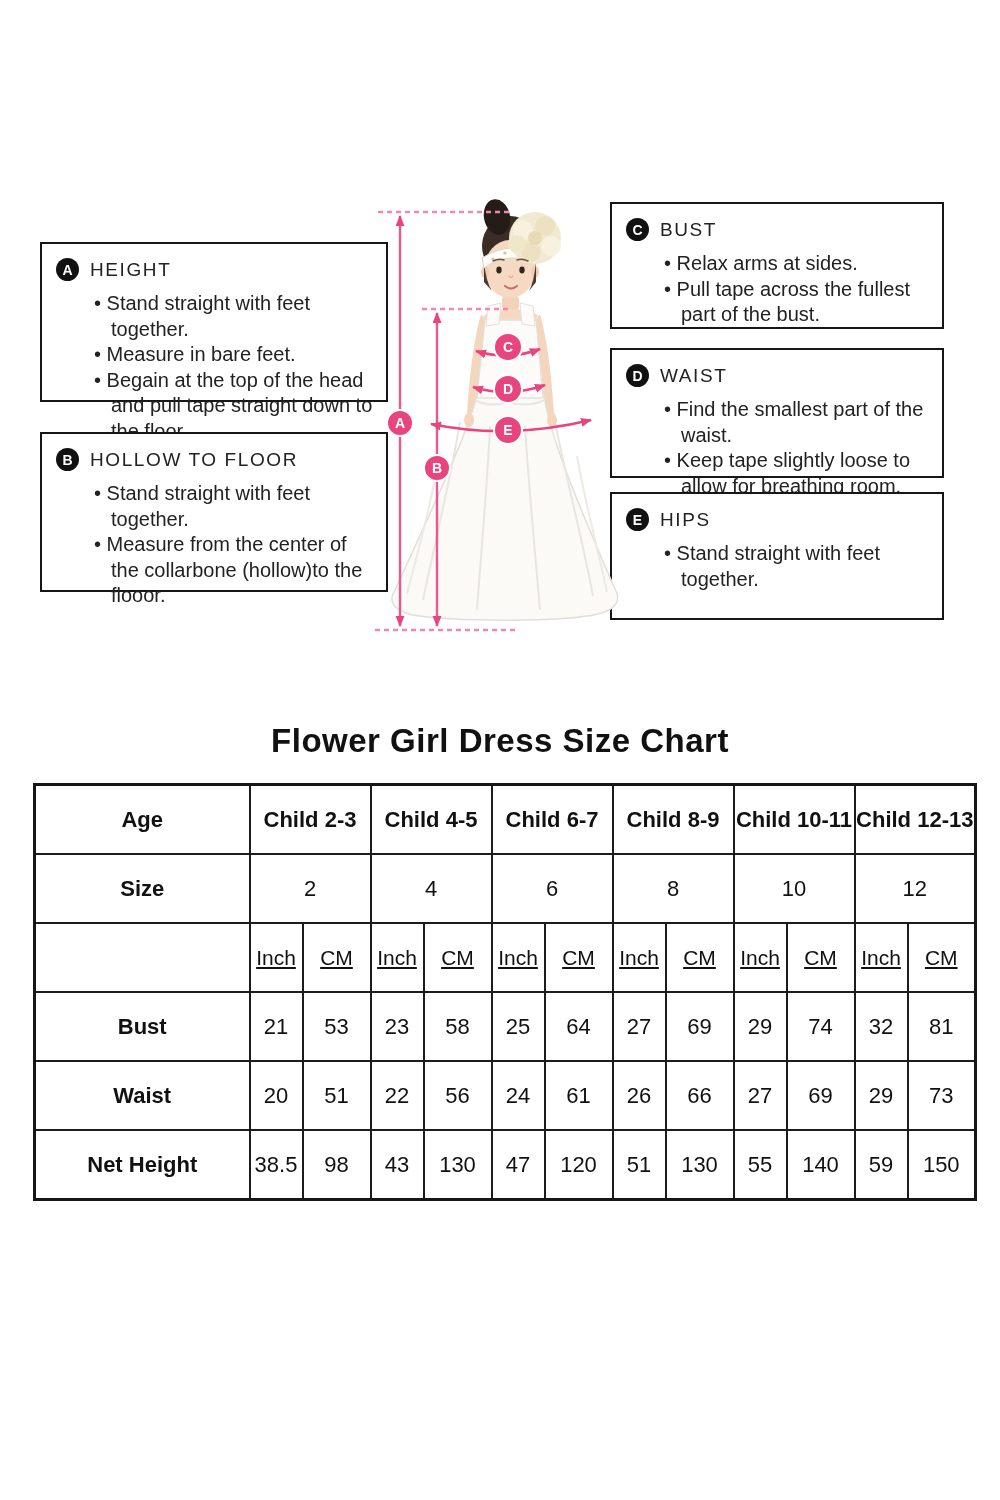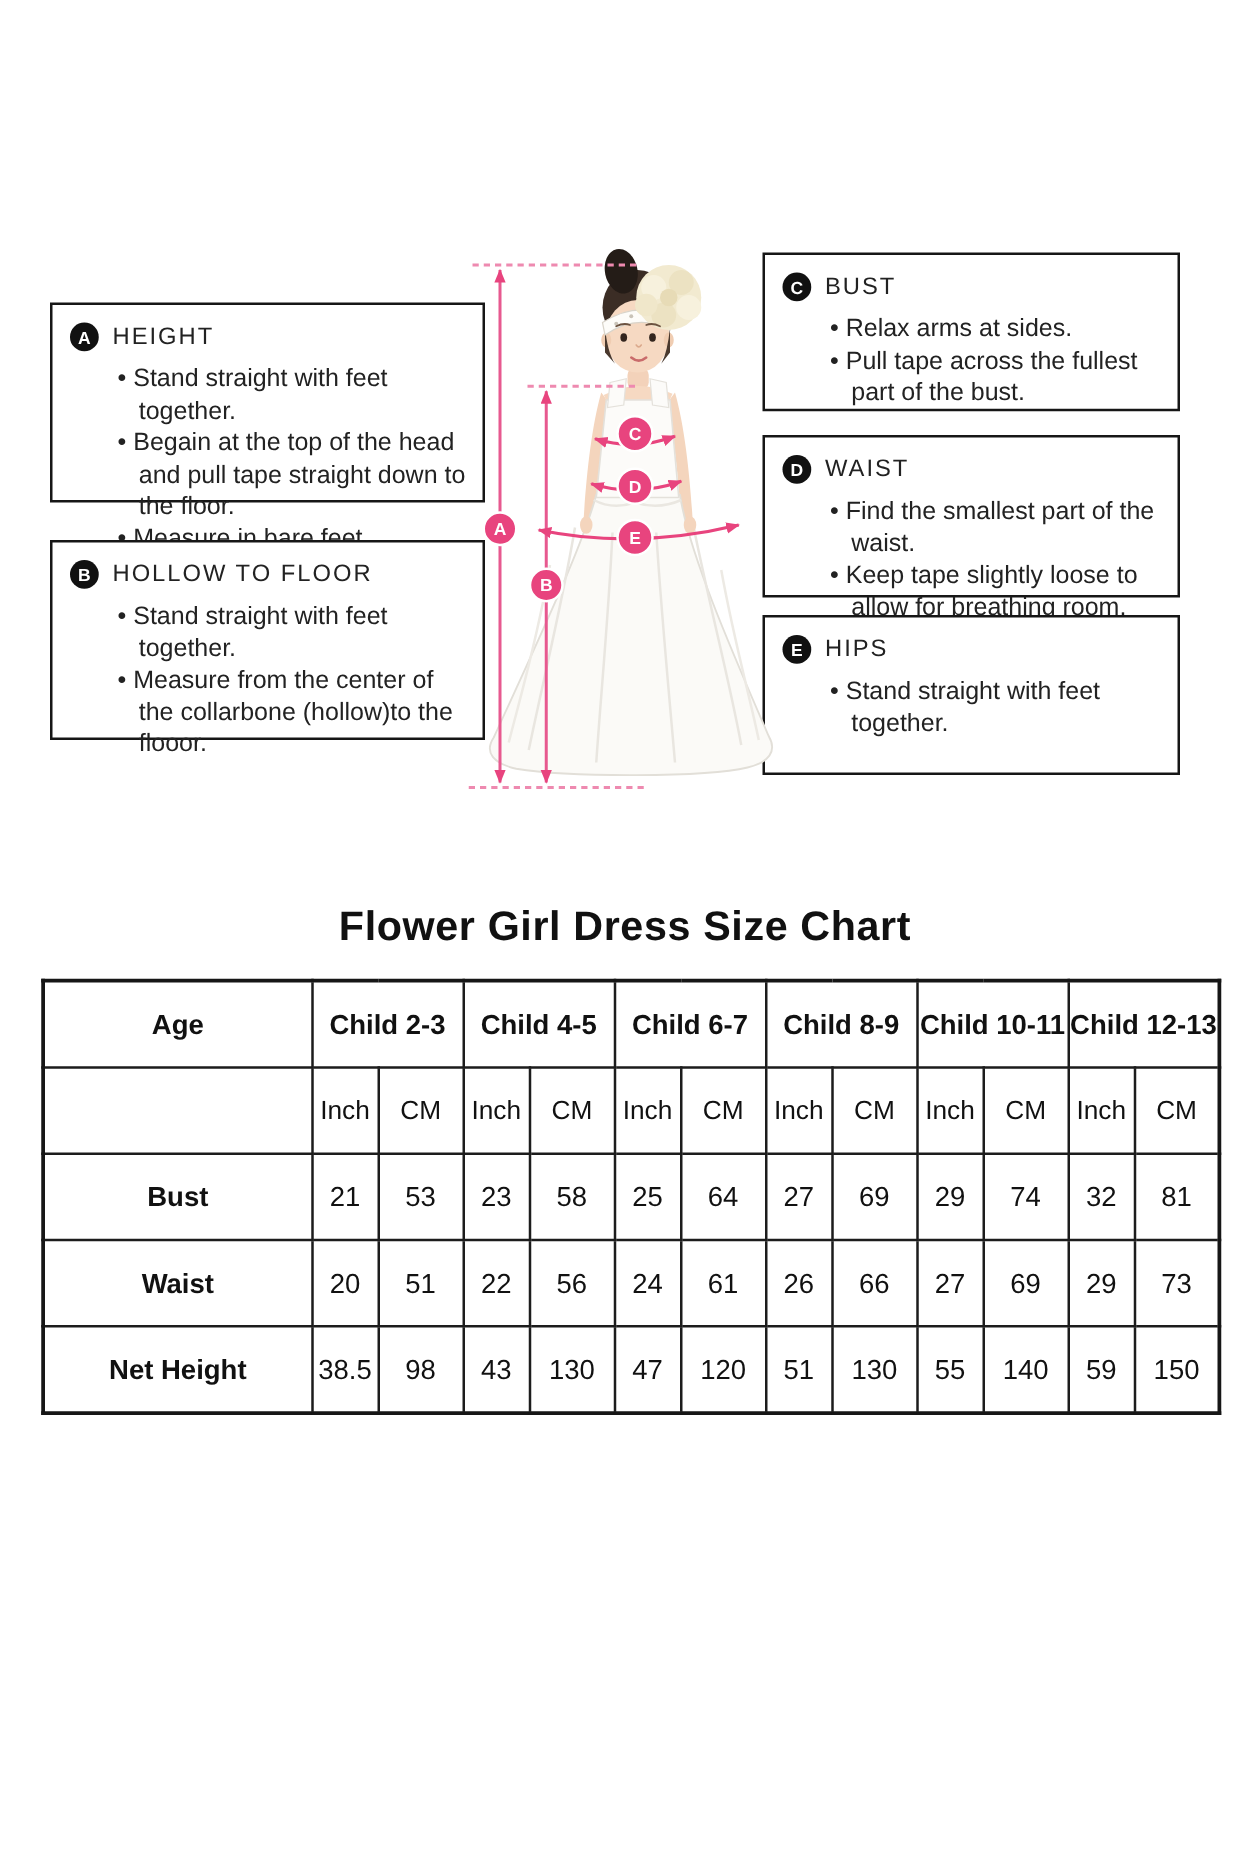--- a/index.html
+++ b/index.html
@@ -39,36 +39,36 @@
   
   .size-table{
     position:absolute;left:33px;top:783px;width:939px;
     border-collapse:collapse;table-layout:fixed;border:3px solid #161616;
   }
   .size-table td{
     border:2px solid #1c1c1c;text-align:center;vertical-align:middle;
     height:67px;padding:0;font-size:22px;color:#111;overflow:hidden;
   }
   .size-table td.hdr{font-weight:bold;font-size:22px;}
-  .size-table td.unit{font-size:21px;}
+  .size-table td.unit{font-size:21px;text-decoration:underline;}
 </style>
 </head>
 <body>
 
 <div class="page">
 
   <div class="ibox" style="left:40px;top:242px;width:348px;height:160px;">
     <div class="ibox-head">
       <span class="badge">A</span>
       <span class="ibox-title">HEIGHT</span>
     </div>
     <ul>
       <li>Stand straight with feet together.</li>
+      <li>Measure in bare feet.</li>
       <li>Begain at the top of the head and pull tape straight down to the floor.</li>
-      <li>Measure in bare feet.</li>
     </ul>
   </div>
 
   <div class="ibox" style="left:40px;top:432px;width:348px;height:160px;">
     <div class="ibox-head">
       <span class="badge">B</span>
       <span class="ibox-title">HOLLOW TO FLOOR</span>
     </div>
     <ul>
       <li>Stand straight with feet together.</li>
@@ -228,20 +228,29 @@
     </colgroup>
     <tbody>
       <tr>
         <td class="hdr">Age</td>
         <td class="hdr" colspan="2">Child 2-3</td>
         <td class="hdr" colspan="2">Child 4-5</td>
         <td class="hdr" colspan="2">Child 6-7</td>
         <td class="hdr" colspan="2">Child 8-9</td>
         <td class="hdr" colspan="2">Child 10-11</td>
         <td class="hdr" colspan="2">Child 12-13</td>
+      </tr>
+      <tr>
+        <td class="hdr">Size</td>
+        <td colspan="2">2</td>
+        <td colspan="2">4</td>
+        <td colspan="2">6</td>
+        <td colspan="2">8</td>
+        <td colspan="2">10</td>
+        <td colspan="2">12</td>
       </tr>
       <tr>
         <td></td>
         <td class="unit">Inch</td>
         <td class="unit">CM</td>
         <td class="unit">Inch</td>
         <td class="unit">CM</td>
         <td class="unit">Inch</td>
         <td class="unit">CM</td>
         <td class="unit">Inch</td>

